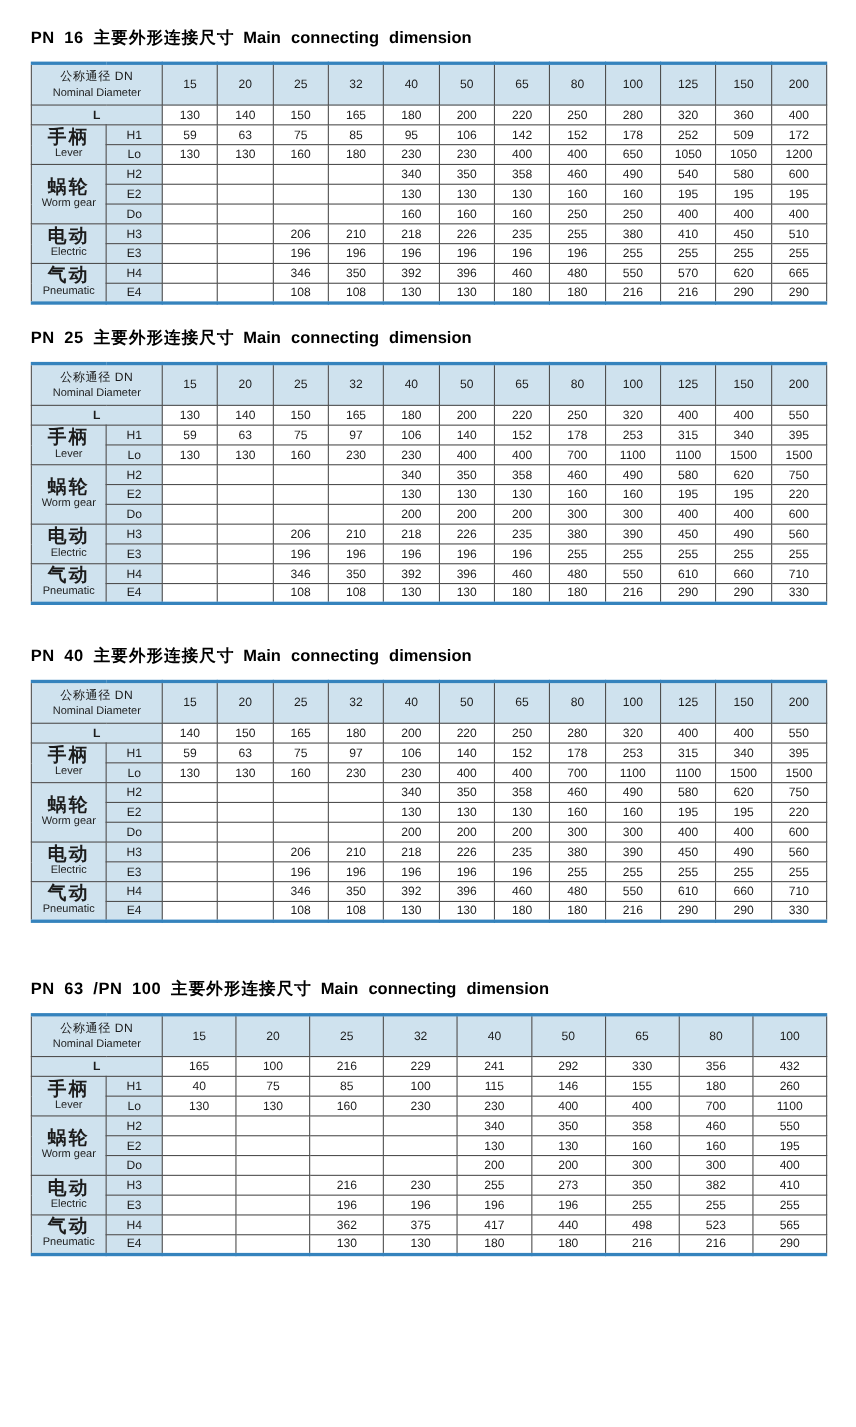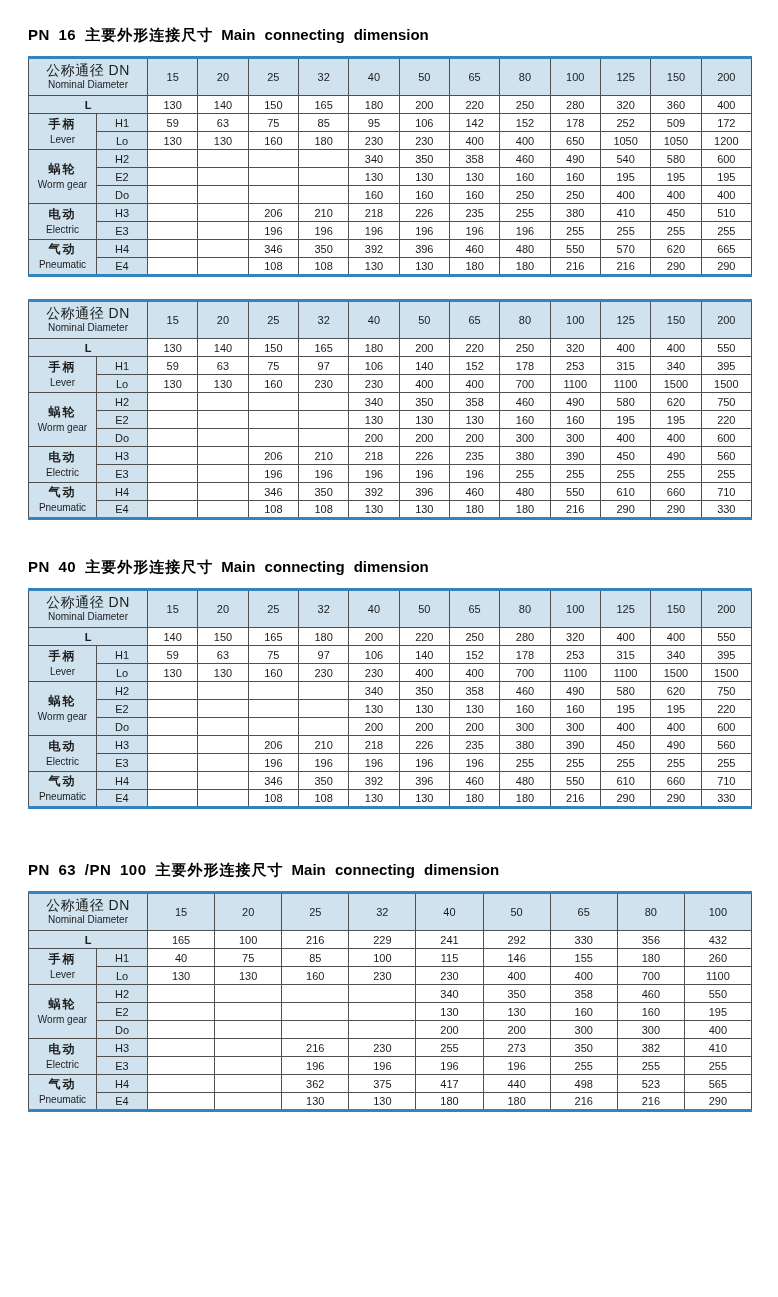--- a/index.html
+++ b/index.html
@@ -32,26 +32,26 @@
     border-bottom:3px solid var(--tb);
   }
   table.dim td{
     border:1px solid var(--gl);
     text-align:center;vertical-align:middle;
     padding:0;height:18px;font-size:11px;color:#1c1c1c;
   }
   tr.hrow td{height:38px;}
   td.lbl{background:var(--hdr);}
   td.val{background:#ffffff;}
-  .head-cn{font-size:14px;line-height:13px;letter-spacing:.5px;}
+  .head-cn{font-size:11px;line-height:13px;letter-spacing:.5px;}
   .head-en{font-size:10px;line-height:12px;margin-top:2px;}
   td.dnh{font-size:11px;}
   td.llab{font-size:11px;font-weight:bold;}
   td.cat{line-height:12px;}
-  .cat-cn{font-size:12px;font-weight:bold;letter-spacing:2px;line-height:13px;}
+  .cat-cn{font-size:17px;font-weight:bold;letter-spacing:2px;line-height:13px;}
   .cat-en{font-size:10px;font-weight:normal;line-height:12px;margin-top:3px;}
   td.sub{font-size:10px;}
 </style>
 </head>
 <body>
 
 <div id="page">
     <div class="section s1">
       <div class="title"><span class="t-pn">PN 16</span><span class="t-cn">主要外形连接尺寸</span><span class="t-en">Main connecting dimension</span></div>
       <table class="dim">
@@ -253,20 +253,21 @@
             <td class="val">180</td>
             <td class="val">216</td>
             <td class="val">216</td>
             <td class="val">290</td>
             <td class="val">290</td>
           </tr>
         </tbody>
       </table>
     </div>
     <div class="section s2">
+      <div class="title"><span class="t-pn">PN 25</span><span class="t-cn">主要外形连接尺寸</span><span class="t-en">Main connecting dimension</span></div>
       <table class="dim">
         <colgroup>
           <col style="width: 68px;">
           <col style="width: 51px;">
           <col>
           <col>
           <col>
           <col>
           <col>
           <col>

